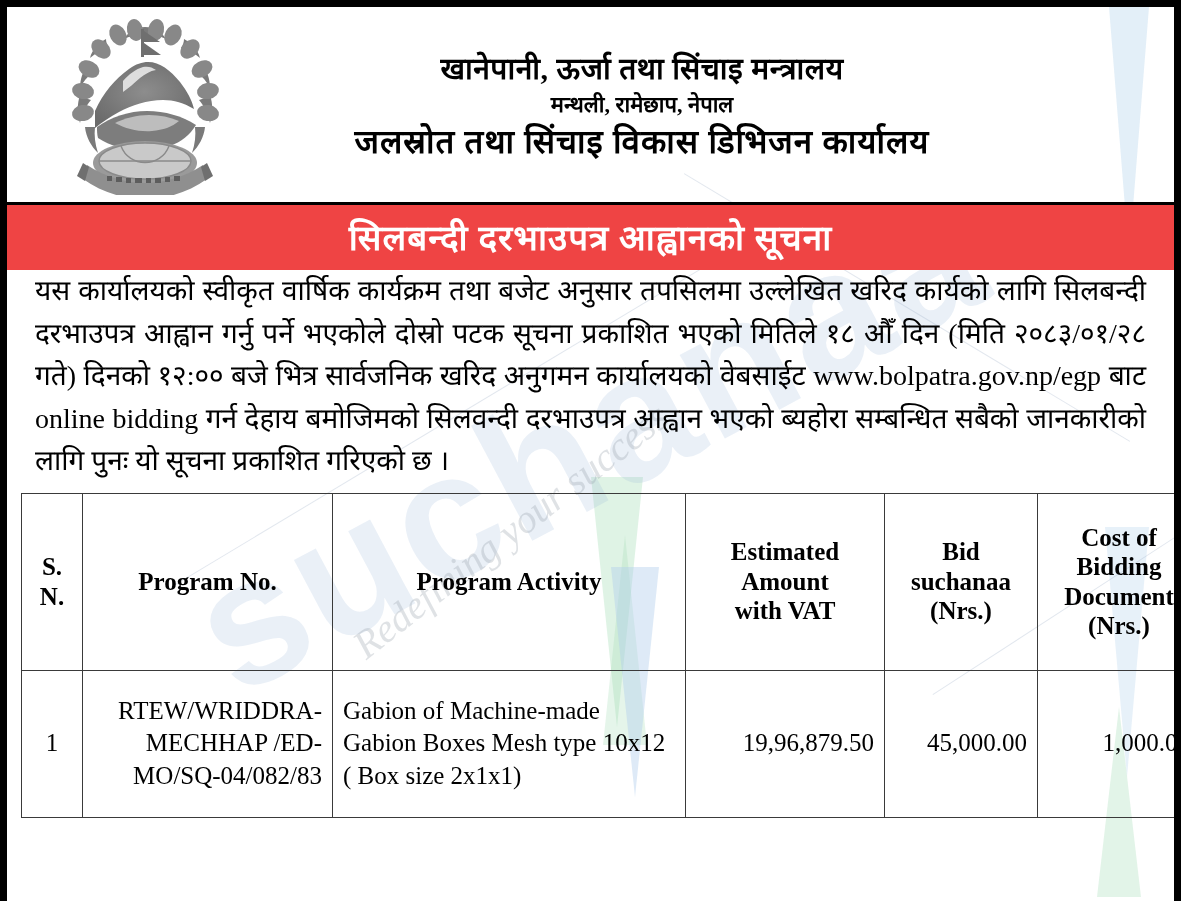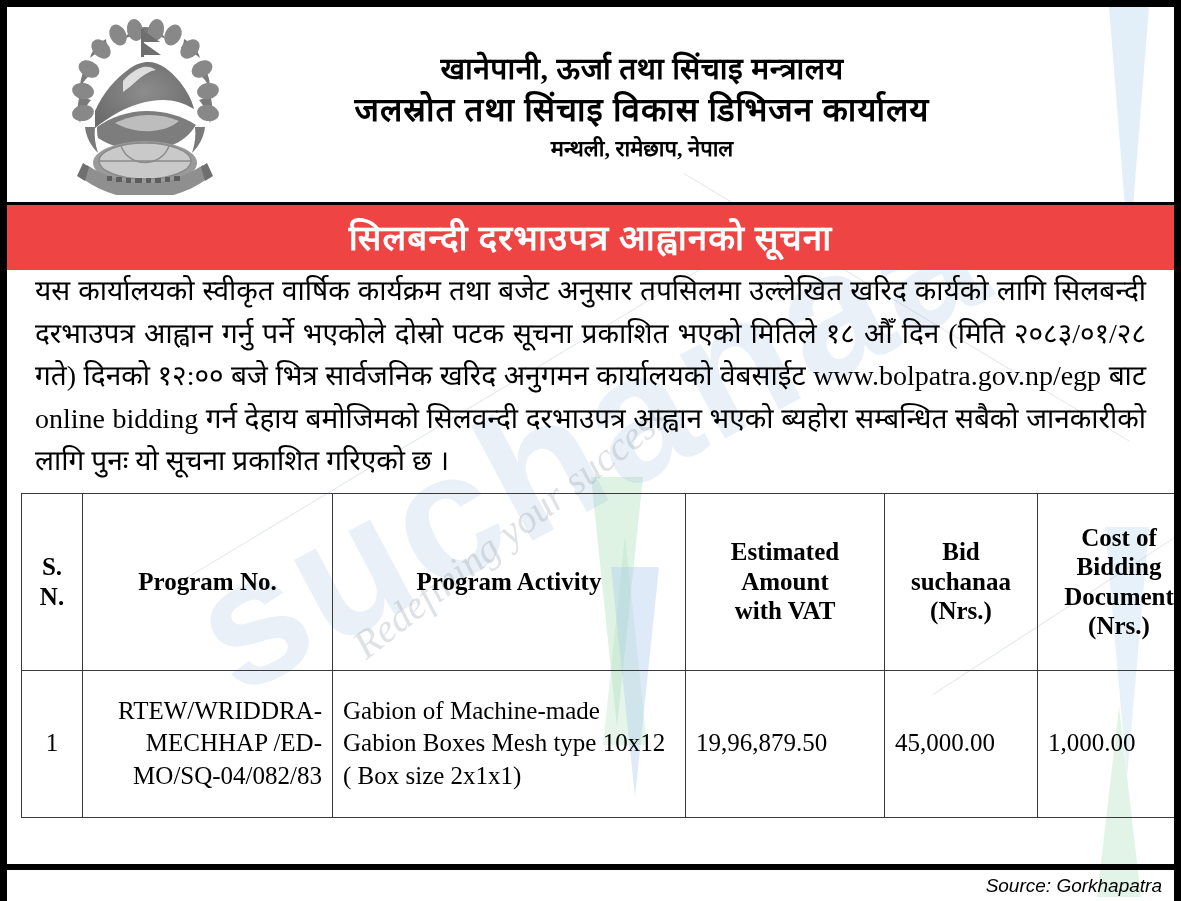--- a/index.html
+++ b/index.html
@@ -71,21 +71,21 @@
   table.notice th,table.notice td{border:1.6px solid #3a3a3a;vertical-align:middle;}
   table.notice th{font-weight:bold;text-align:center;font-size:25px;line-height:1.18;
                   height:168px;padding:4px 6px;}
   table.notice td{font-size:25px;line-height:1.3;padding:8px 10px;height:130px;}
   .c-sn{width:48px;text-align:center;}
   .c-contract{width:237px;text-align:right;}
   .c-prog{width:340px;}
   .c-est{width:186px;text-align:center;}
   .c-bid{width:140px;text-align:center;}
   .c-cost{width:150px;text-align:center;}
-  td.c-est,td.c-bid,td.c-cost{text-align:left;font-size:26px;}
+  td.c-est,td.c-bid,td.c-cost{text-align:right;font-size:26px;}
   th .thl{display:block;}
 
   
   .footer{position:absolute;left:0;right:0;bottom:0;z-index:3;}
   .foot-rule{height:6px;background:#000;margin:0 0 0 0;}
   .foot-src{text-align:right;padding:5px 12px 4px 0;font-style:italic;font-size:19px;
             font-family:"Liberation Sans",sans-serif;}
 </style>
 </head>
 <body>
@@ -173,22 +173,22 @@
           <rect x="83" y="163" width="5" height="5"></rect>
             <rect x="92" y="163" width="6" height="5"></rect>
           <rect x="102" y="162" width="5" height="5"></rect>
             <rect x="111" y="161" width="6" height="5"></rect>
         </g>
       </svg>
     </div>
 
     <div class="head-text">
       <div class="hl hl2 np">खानेपानी, ऊर्जा तथा सिंचाइ मन्त्रालय</div>
+      <div class="hl hl4 np">मन्थली, रामेछाप, नेपाल</div>
       <div class="hl hl3 np">जलस्रोत तथा सिंचाइ विकास डिभिजन कार्यालय</div>
-      <div class="hl hl4 np">मन्थली, रामेछाप, नेपाल</div>
     </div>
   </div>
 
   <div class="banner">
     <span class="np">सिलबन्दी दरभाउपत्र आह्वानको सूचना</span>
   </div>
 
 
   <div class="body-par">
     <p class="np">यस कार्यालयको स्वीकृत वार्षिक कार्यक्रम तथा बजेट अनुसार तपसिलमा उल्लेखित खरिद कार्यको लागि सिलबन्दी दरभाउपत्र आह्वान गर्नु पर्ने भएकोले दोस्रो पटक सूचना प्रकाशित भएको मितिले १८ औँ दिन (मिति २०८३/०१/२८ गते) दिनको १२:०० बजे भित्र सार्वजनिक खरिद अनुगमन कार्यालयको वेबसाईट www.bolpatra.gov.np/egp बाट online bidding गर्न देहाय बमोजिमको सिलवन्दी दरभाउपत्र आह्वान भएको ब्यहोरा सम्बन्धित सबैको जानकारीको लागि पुनः यो सूचना प्रकाशित गरिएको छ ।</p>
@@ -232,18 +232,14 @@
           <td class="c-contract">RTEW/WRIDDRA-MECHHAP /ED-MO/SQ-04/082/83</td>
           <td class="c-prog">Gabion of Machine-made Gabion Boxes Mesh type 10x12  ( Box size 2x1x1)</td>
           <td class="c-est">19,96,879.50</td>
           <td class="c-bid">45,000.00</td>
           <td class="c-cost">1,000.00</td>
         </tr>
       </tbody>
     </table>
   </div>
 
-  <div class="footer">
-    <div class="foot-rule"></div>
-    <div class="foot-src">Source: Gorkhapatra</div>
-  </div>
 
 </div>
 
 </body></html>

